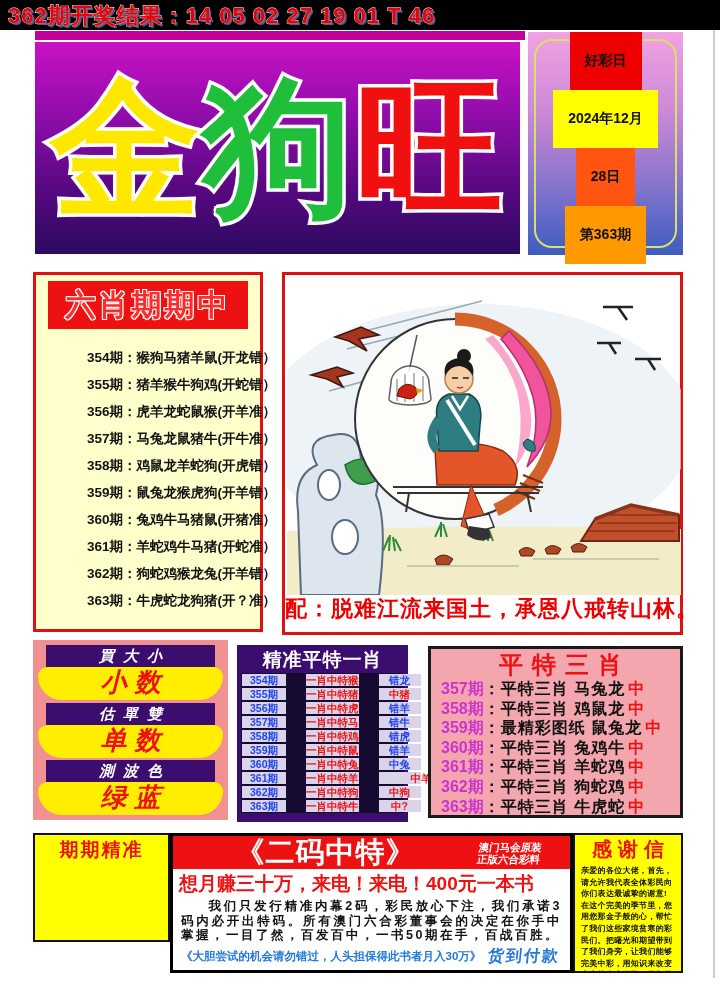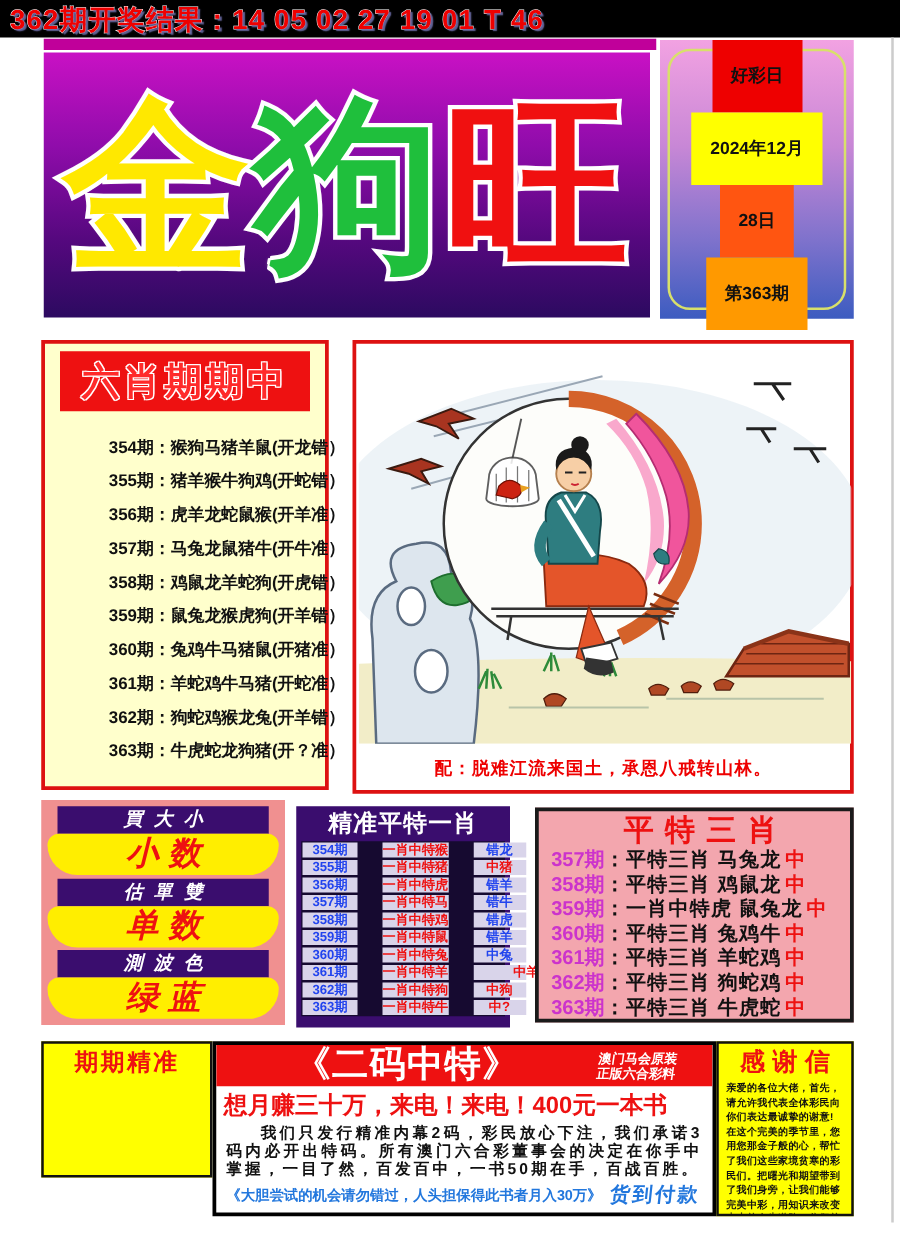--- a/index.html
+++ b/index.html
@@ -39,21 +39,21 @@
   .six-header span{font-size:30px;font-weight:900;color:#ff2a2a;letter-spacing:3px;
     -webkit-text-stroke:1.3px #ffffff;paint-order:stroke fill;
     text-shadow:1px 1px 0 #fff,-1px 1px 0 #fff,1px -1px 0 #fff,-1px -1px 0 #fff;}
   .six-rows{margin-top:15px;}
   .six-row{height:27px;line-height:27px;padding-left:24px;font-size:13.5px;font-weight:900;color:#111;white-space:nowrap;margin-left:27px;}
 
   
   .cartoon-panel{position:absolute;left:282px;top:272px;width:401px;height:363px;background:#ffffff;
     border:3px solid #dd1111;box-sizing:border-box;}
   .cartoon-svg{position:absolute;left:2px;top:4px;}
-  .caption{position:absolute;left:0;right:0;bottom:8px;text-align:center;font-size:14px;font-weight:900;
+  .caption{position:absolute;left:0;right:0;bottom:8px;text-align:center;font-size:22px;font-weight:900;
     color:#ee0000;letter-spacing:1px;white-space:nowrap;}
 
   
   .bet-box{position:absolute;left:33px;top:640px;width:195px;height:180px;background:#f09090;
     box-sizing:border-box;padding:5px 5px;display:flex;flex-direction:column;justify-content:space-between;}
   .bet-section{display:flex;flex-direction:column;}
   .bet-header{margin:0 8px;height:22px;line-height:22px;background:#3a0d6e;color:#fff;text-align:center;
     font-size:15px;font-weight:700;letter-spacing:9px;text-indent:9px;font-style:italic;}
   .bet-value{height:33px;line-height:31px;background:#ffee00;color:#ee1111;text-align:center;
     font-size:26px;font-weight:900;border-radius:10px 10px 26px 26px;letter-spacing:8px;text-indent:8px;font-style:italic;}
@@ -304,21 +304,21 @@
   <div class="p3-box">
     <div class="p3-title">平特三肖</div>
     <div>
         <div class="p3-row">
         <span class="p3-period">357期</span><span class="p3-body">：平特三肖 马兔龙</span><span class="p3-hit">中</span>
       </div>
         <div class="p3-row">
         <span class="p3-period">358期</span><span class="p3-body">：平特三肖 鸡鼠龙</span><span class="p3-hit">中</span>
       </div>
         <div class="p3-row">
-        <span class="p3-period">359期</span><span class="p3-body">：一肖中特虎 鼠兔龙</span><span class="p3-hit">中</span>
+        <span class="p3-period">359期</span><span class="p3-body">：最精彩图纸 鼠兔龙</span><span class="p3-hit">中</span>
       </div>
         <div class="p3-row">
         <span class="p3-period">360期</span><span class="p3-body">：平特三肖 兔鸡牛</span><span class="p3-hit">中</span>
       </div>
         <div class="p3-row">
         <span class="p3-period">361期</span><span class="p3-body">：平特三肖 羊蛇鸡</span><span class="p3-hit">中</span>
       </div>
         <div class="p3-row">
         <span class="p3-period">362期</span><span class="p3-body">：平特三肖 狗蛇鸡</span><span class="p3-hit">中</span>
       </div>

